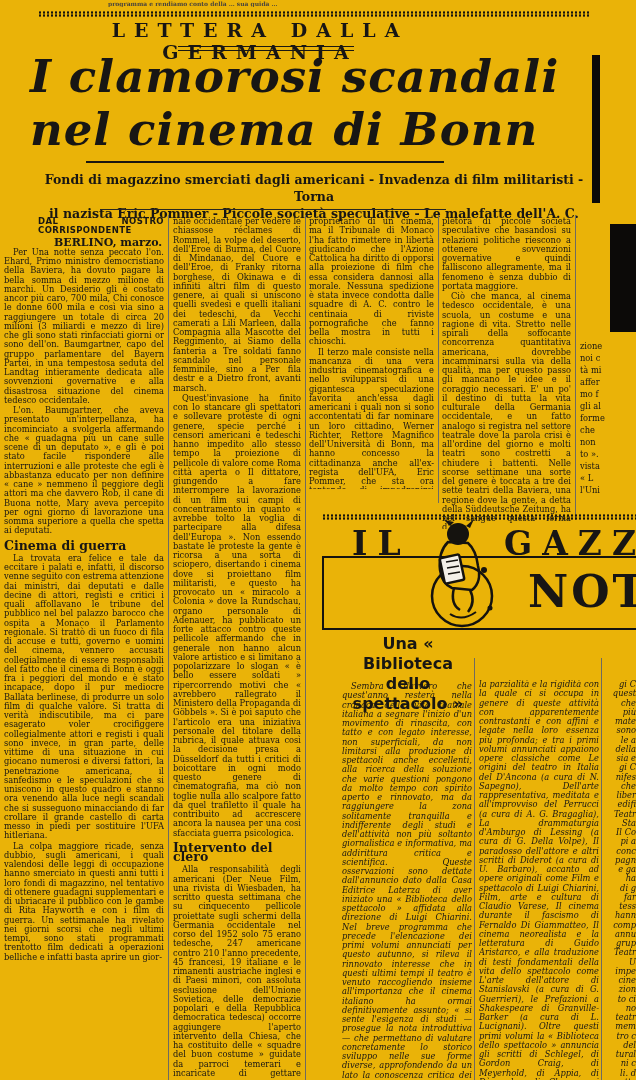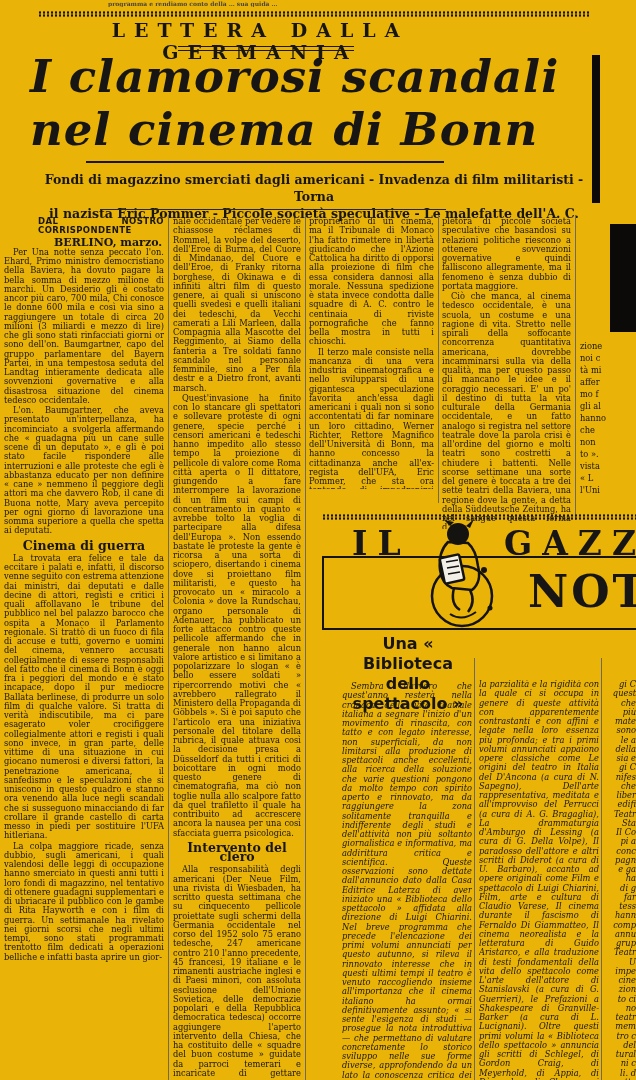--- a/index.html
+++ b/index.html
@@ -42,21 +42,21 @@
   }
   .subhead-rule{position:absolute;left:100px;top:209px;width:346px;height:1px;background:#2a2620;}
   
   .col{
     position:absolute;overflow:hidden;
     font-size:8.3px;line-height:9.25px;text-align:justify;
   }
   .para{margin:0 0 1px;text-indent:9px;}
   .para.cont{text-indent:0;}
   .col-subhead{
-    margin:5px 0 4px;text-align:center;font-size:12.5px;font-weight:bold;
+    margin:5px 0 4px;text-align:left;font-size:12.5px;font-weight:bold;
     font-family:"DejaVu Serif","Liberation Serif",serif;
   }
   .byline{
     font-family:"DejaVu Sans","Liberation Sans",sans-serif;
     font-weight:bold;font-size:8.5px;letter-spacing:.4px;padding-left:34px;margin-bottom:2px;
   }
   .dateline{font-weight:bold;font-size:11px;padding-left:50px;margin-bottom:1px;}
   .frag-col{
     position:absolute;overflow:hidden;font-size:8.3px;line-height:12px;
     white-space:nowrap;font-style:italic;
@@ -151,21 +151,21 @@
   </div>
 
   <div class="artifact" style="left:610px;top:224px;width:26px;height:108px;"></div>
   <div class="frag-col" style="left:580px;top:340px;width:56px;height:178px;font-style:normal;">
       <div>zione</div>
       <div>noi c</div>
       <div>tà mi</div>
       <div>affer</div>
       <div>mo f</div>
       <div>gli al</div>
-      <div>hanno</div>
+      <div>forme</div>
       <div>che</div>
       <div>non</div>
       <div>to ».</div>
       <div>vista</div>
       <div>« L</div>
       <div>l'Uni</div>
     </div>
 
   <div class="dotted-rule" style="position:absolute;left:322px;top:514px;width:314px;"></div>
   <div class="gazz-word" style="left:352px;top:524px;">IL</div>

